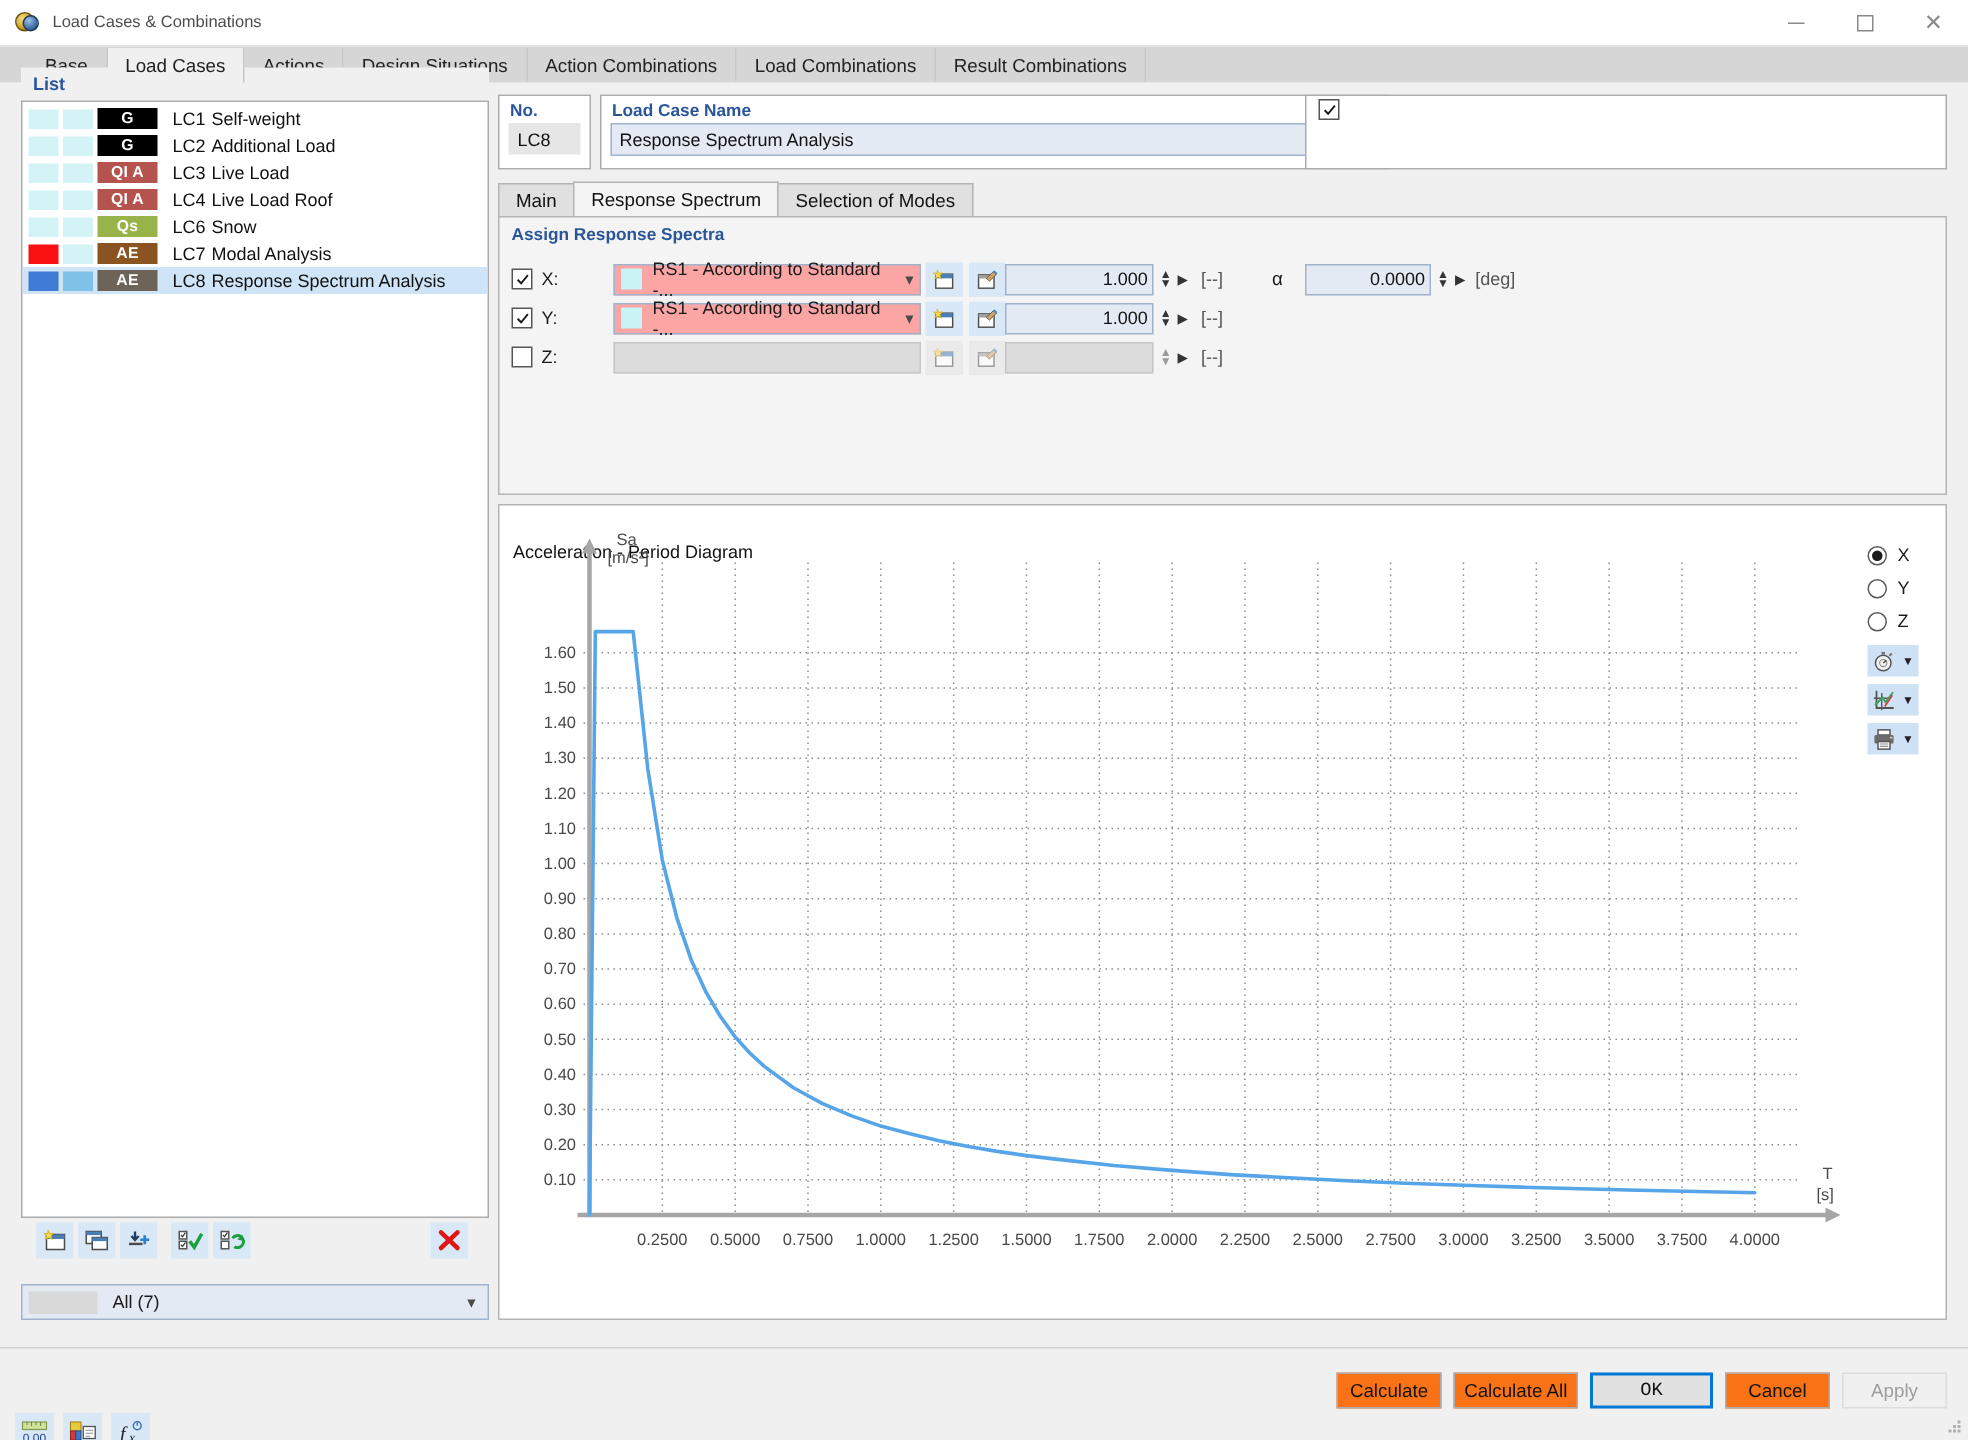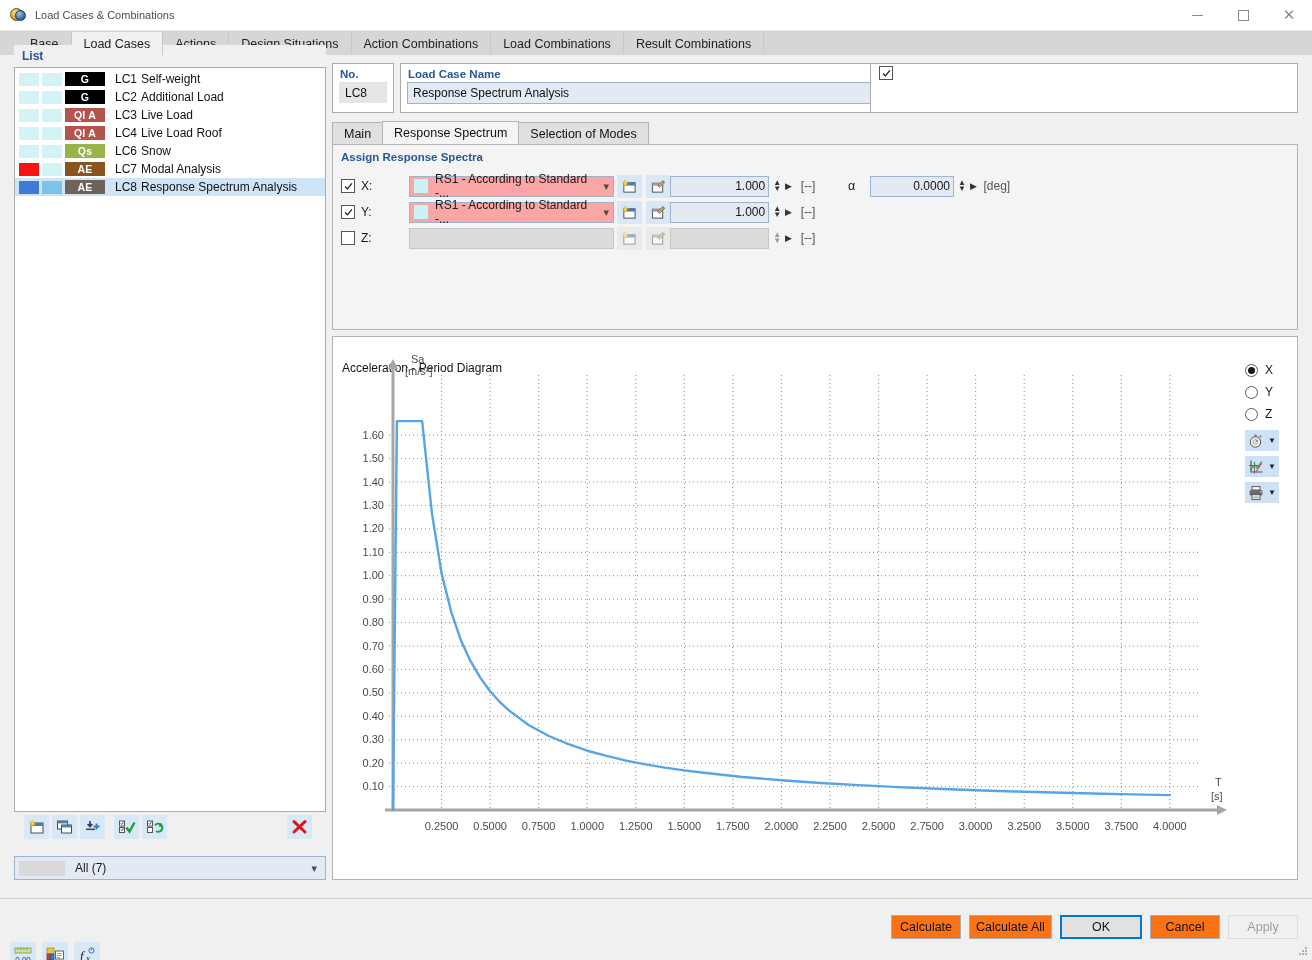--- a/index.html
+++ b/index.html
@@ -223,21 +223,21 @@
     width:26px;height:25px;background:#d8e8f7;display:flex;align-items:center;
     justify-content:center;cursor:default;
   }
   .f-right{ position:absolute;right:14px;top:16px;display:flex;gap:8px; }
   .btn{
     width:70px;height:24px;background:#f97316;border:1px solid #adadad;
     font-size:12.5px;color:#111;display:flex;align-items:center;justify-content:center;
     cursor:default; font-family:"Liberation Sans", sans-serif;
   }
   .btn.wide{ width:83px; }
-  .btn.ok{ width:82px;border:2px solid #0078d7;background:#e1e1e1; }
+  .btn.ok{ width:82px;border:2px solid #0078d7;background:#e1e1e1;font-family:Liberation Mono, monospace; }
   .btn.dis{ color:#9d9d9d;background:#f0f0f0;border-color:#dcdcdc; }
   .grip{
     position:absolute;right:3px;bottom:3px;width:12px;height:12px;
   }
 </style>
 </head>
 <body>
 
 <div class="titlebar">
   <div class="title-icon">

